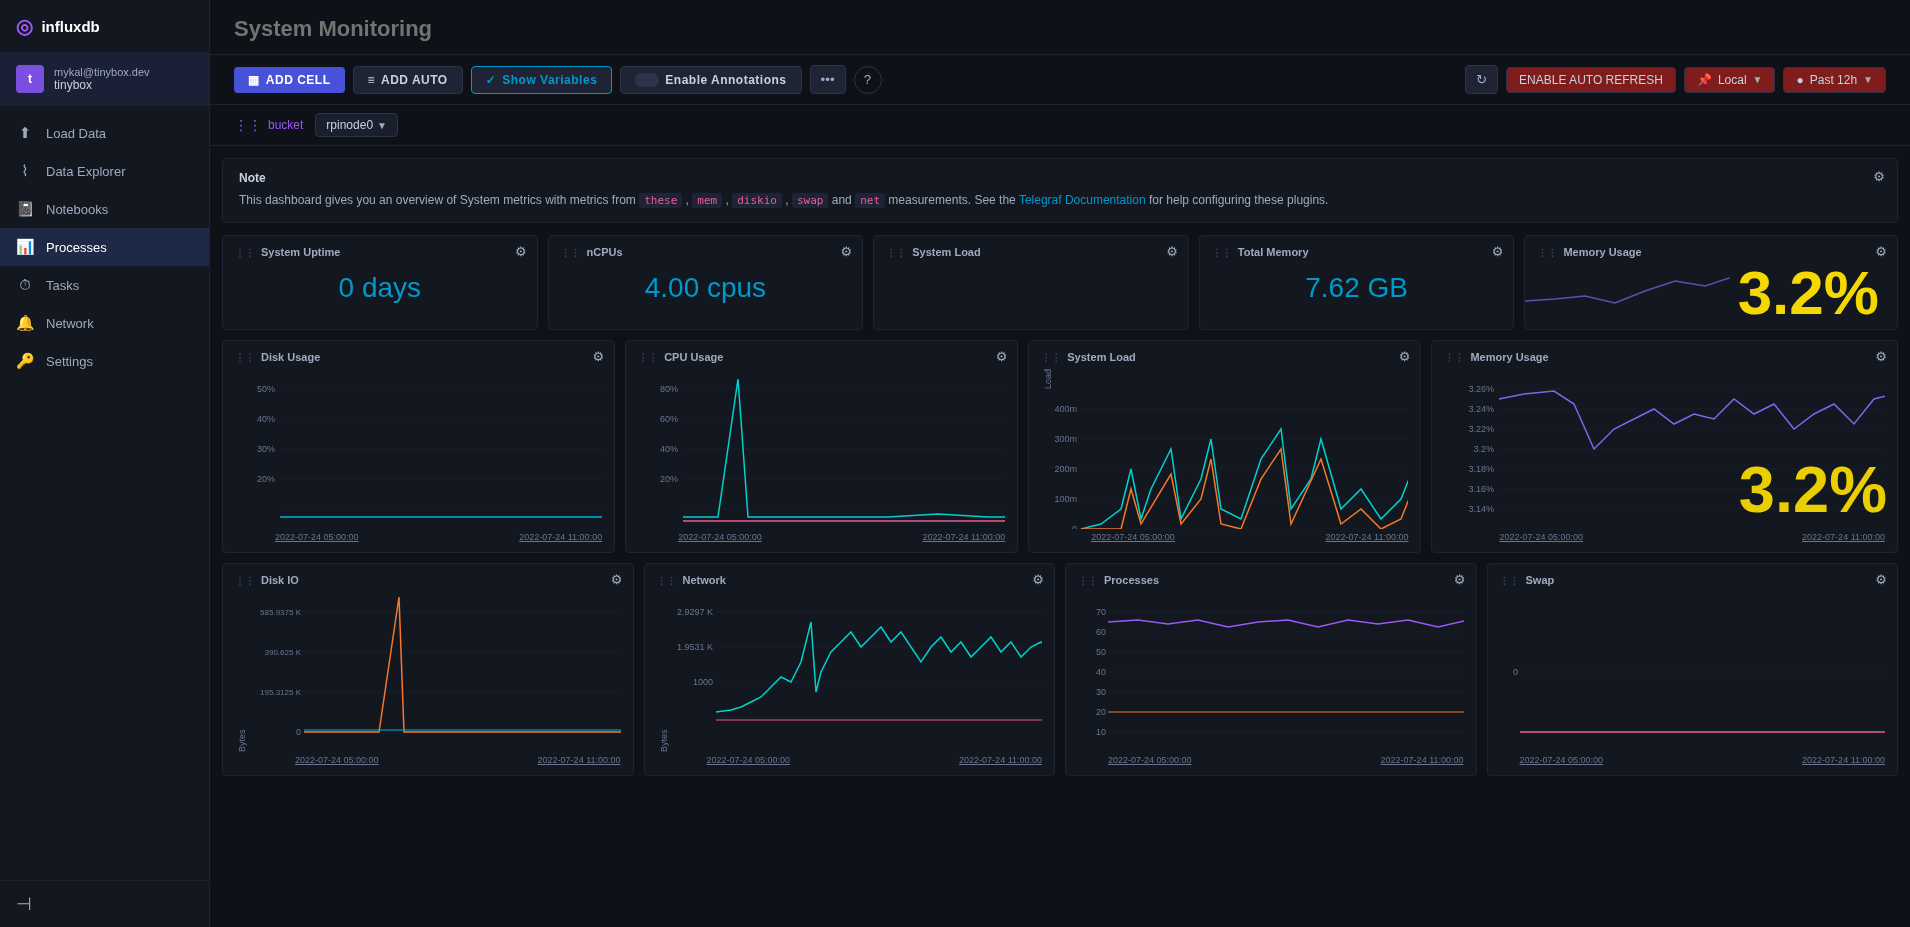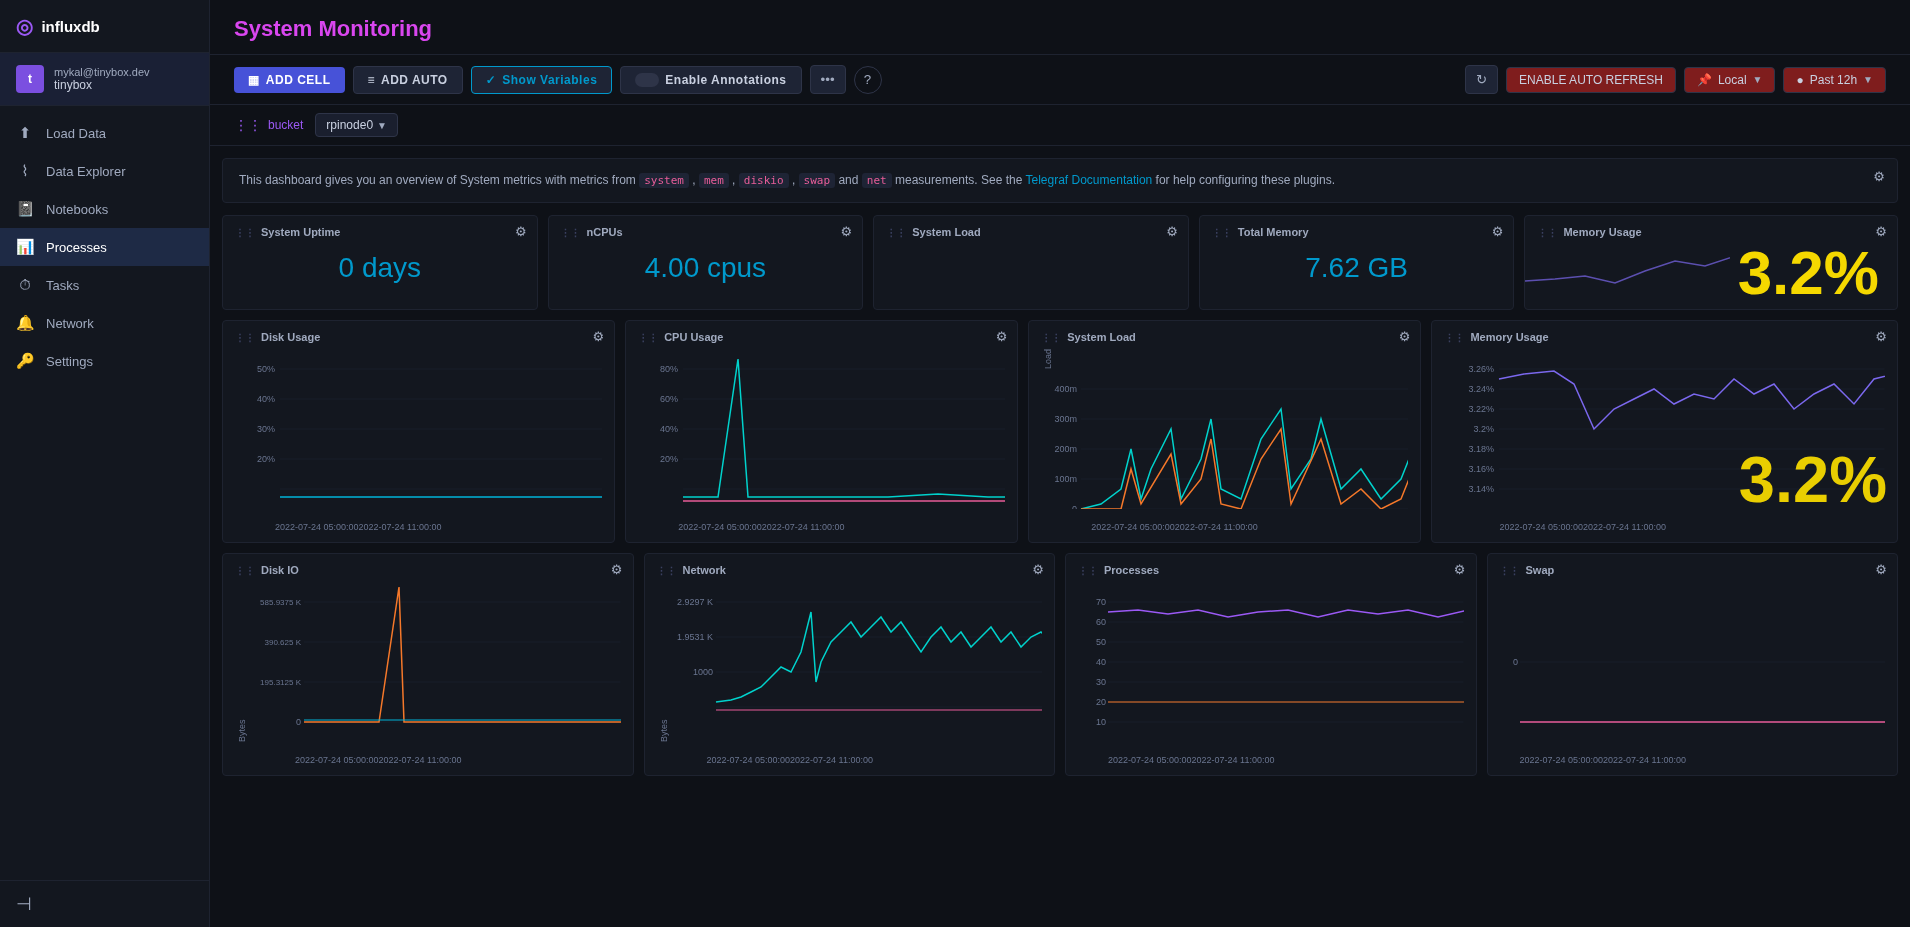--- a/index.html
+++ b/index.html
@@ -17,21 +17,21 @@
     .sidebar-nav { flex: 1; padding: 8px 0; }
     .sidebar-item { display: flex; align-items: center; gap: 12px; padding: 10px 16px; cursor: pointer; color: #a0aabf; font-size: 13px; transition: background 0.15s; }
     .sidebar-item.active { background: #1e2a45; color: #fff; }
     .sidebar-item .nav-icon { width: 18px; text-align: center; font-size: 15px; }
     .sidebar-bottom { padding: 12px 16px; border-top: 1px solid #1e2330; }
     .sidebar-bottom-btn { color: #a0aabf; cursor: pointer; font-size: 18px; }
 
     
     .main { flex: 1; display: flex; flex-direction: column; overflow: hidden; }
     .page-header { padding: 16px 24px 12px; border-bottom: 1px solid #1e2330; }
-    .page-title { font-size: 22px; font-weight: 600; color: #d946ef; margin-bottom: 0; }
+    .page-title { font-size: 22px; font-weight: 600; color: #737373; margin-bottom: 0; }
 
     
     .toolbar { display: flex; align-items: center; padding: 10px 24px; gap: 8px; border-bottom: 1px solid #1e2330; }
     .btn { display: flex; align-items: center; gap: 6px; padding: 6px 14px; border-radius: 4px; cursor: pointer; font-size: 12px; font-weight: 600; letter-spacing: 0.5px; border: none; }
     .btn-primary { background: #4752d8; color: #fff; }
     .btn-secondary { background: #1e2435; color: #c9d0e0; border: 1px solid #2e3448; }
     .btn-checked { background: #1e2435; color: #09c; border: 1px solid #09c; }
     .btn-icon { background: #1e2435; color: #a0aabf; border: 1px solid #2e3448; padding: 6px 10px; border-radius: 4px; cursor: pointer; }
     .btn-help { background: transparent; color: #a0aabf; border: 1px solid #2e3448; border-radius: 50%; width: 28px; height: 28px; display: flex; align-items: center; justify-content: center; cursor: pointer; }
     .toolbar-right { margin-left: auto; display: flex; align-items: center; gap: 8px; }
@@ -61,21 +61,21 @@
     .stat-card { background: #13171f; border: 1px solid #1e2330; border-radius: 4px; flex: 1; padding: 10px 12px; position: relative; min-height: 90px; }
     .stat-card-title { font-size: 11px; font-weight: 700; color: #a0aabf; display: flex; align-items: center; gap: 6px; margin-bottom: 6px; }
     .stat-card-gear { position: absolute; top: 8px; right: 10px; color: #a0aabf; cursor: pointer; font-size: 13px; }
     .stat-value { text-align: center; font-size: 28px; font-weight: 400; color: #09c; padding: 8px 0; }
     .memory-usage-card { flex: 1.2; }
 
     
     .chart-card { background: #13171f; border: 1px solid #1e2330; border-radius: 4px; flex: 1; padding: 10px 12px; position: relative; }
     .chart-card-title { font-size: 11px; font-weight: 700; color: #a0aabf; display: flex; align-items: center; gap: 6px; margin-bottom: 6px; }
     .chart-area { position: relative; height: 160px; overflow: hidden; }
-    .chart-time-labels { display: flex; font-size: 9px; color: #6a7590; margin-top: 13px; margin-left: 40px; }
+    .chart-time-labels { display: flex; justify-content: space-between; font-size: 9px; color: #6a7590; margin-top: 3px; margin-left: 40px; text-decoration: underline; }
 
     
     .big-percent { font-size: 72px; font-weight: 700; color: #f5d800; text-align: right; padding-right: 10px; line-height: 1; position: absolute; bottom: 20px; right: 10px; }
 
     
     svg { width: 100%; height: 100%; }
     .chart-grid-line { stroke: #1e2435; stroke-width: 0.5; }
     .chart-axis-label { font-size: 9px; fill: #6a7590; }
   </style>
 </head>
@@ -178,24 +178,25 @@
     </div>
     <div class="variable-select">
       <span>rpinode0</span>
       <span style="font-size:10px;color:#a0aabf;">▼</span>
     </div>
   </div>
 
   <div class="dashboard-content">
 
     <div class="note-panel">
+      <div class="note-title">Note</div>
       <span class="note-gear">⚙</span>
       <div class="note-text">
         This dashboard gives you an overview of System metrics with metrics from
-        <code>system</code> ,
+        <code>these</code> ,
         <code>mem</code> ,
         <code>diskio</code> ,
         <code>swap</code> and
         <code>net</code>
         measurements. See the <span class="link">Telegraf Documentation</span>
         for help configuring these plugins.
       </div>
     </div>
 
     <div class="grid-row" style="height: 95px;">

